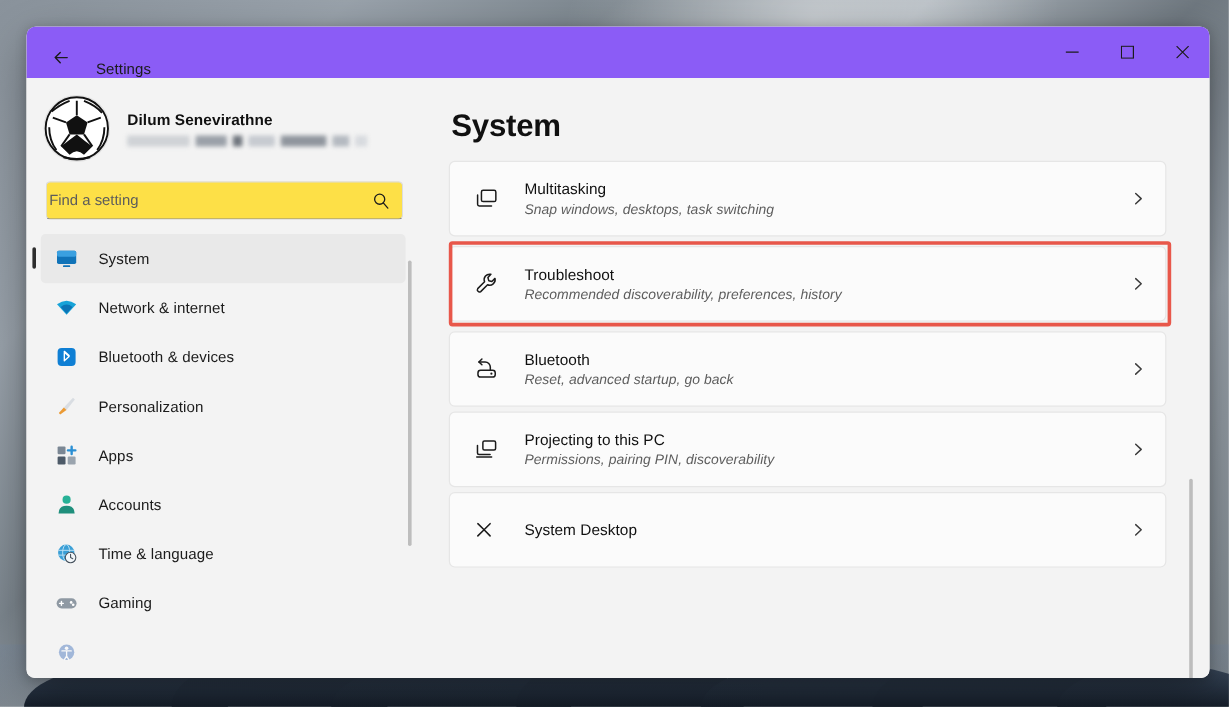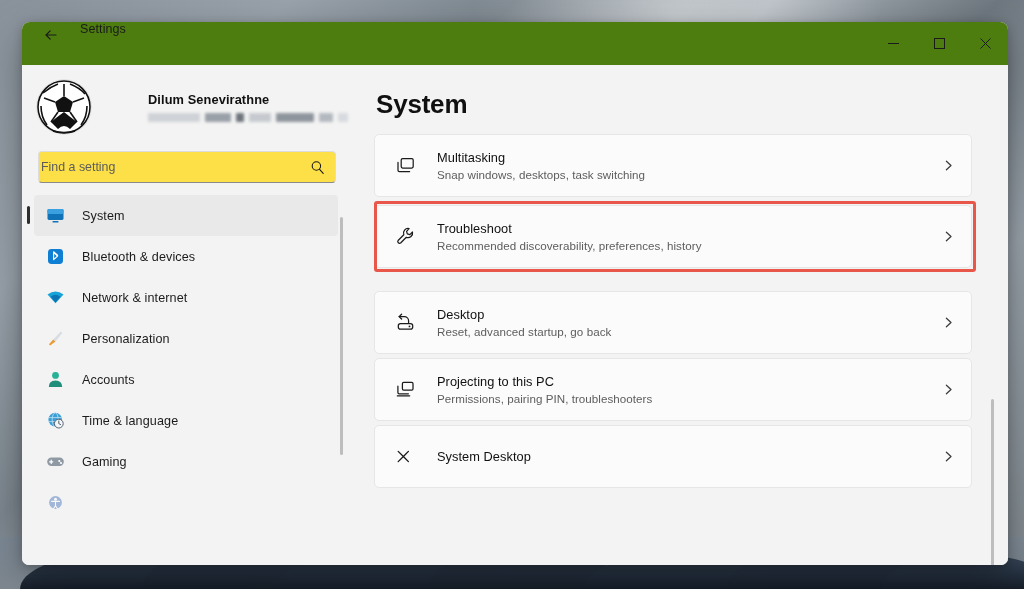--- a/index.html
+++ b/index.html
@@ -33,22 +33,22 @@
   
   .window {
     position:absolute; left:22px; top:22px; width:986px; height:543px;
     background:#f3f3f3; border-radius:8px 8px 7px 7px;
     box-shadow:0 14px 42px rgba(0,0,0,.34), 0 2px 10px rgba(0,0,0,.20);
     overflow:hidden; display:flex; flex-direction:column;
   }
 
   
   .titlebar {
-    height:43px; flex:0 0 43px; background:#4d7c0f;
-    display:flex; align-items:flex-start; position:relative;
+    height:43px; flex:0 0 43px; background:#8b5cf6;
+    display:flex; align-items:flex-end; position:relative;
   }
   .back-btn {
     width:34px; height:30px; margin-left:12px;
     display:flex; align-items:center; justify-content:center;
     border-radius:4px; color:#1b1b1b;
   }
   .app-title { font-size:12.5px; color:#1b1b1b; margin-left:12px; letter-spacing:.1px; }
   .wincontrols { position:absolute; right:0; top:0; height:43px; display:flex; }
   .wc {
     width:46px; height:43px; display:flex; align-items:center; justify-content:center;
@@ -56,21 +56,21 @@
   }
 
   
   .content { flex:1; display:flex; min-height:0; }
 
   
   .sidebar {
     width:330px; flex:0 0 330px; position:relative;
     display:flex; flex-direction:column; background:#f3f3f3;
   }
-  .profile { display:flex; align-items:center; padding:12px 0 0 14px; height:72px;gap:42px; }
+  .profile { display:flex; align-items:center; padding:12px 0 0 14px; height:72px; }
   .avatar {
     width:56px; height:56px; border-radius:50%; flex:0 0 56px;
     background:#fff; position:relative; overflow:hidden;
     box-shadow:inset 0 0 0 1px #e2e2e2;
   }
   .profile-text { margin-left:14px; }
   .profile-name { font-size:12.8px; font-weight:bold; color:#101010; letter-spacing:.1px; }
   .redacted { display:flex; gap:5px; margin-top:6px; align-items:center; filter:blur(1.6px); }
   .rd { height:9px; border-radius:1px; }
 
@@ -126,21 +126,21 @@
     border-radius:5px; display:flex; align-items:center;
     padding:0 16px 0 14px; margin-bottom:4px; position:relative;
   }
   .card.first { margin-top:0; }
   .card-ico {
     width:32px; flex:0 0 32px; display:flex; align-items:center;
     justify-content:center; color:#1b1b1b; margin-right:16px;
   }
   .card-txt { flex:1; }
   .card-title { font-size:12.8px; color:#101010; letter-spacing:.05px; }
-  .card-sub { font-size:11.6px; color:#5d5d5d; margin-top:3px; letter-spacing:.05px; }
+  .card-sub { font-size:11.6px; color:#5d5d5d; margin-top:3px; letter-spacing:.05px;font-style:italic; }
   .card-chev { color:#3b3b3b; display:flex; }
 
   .highlight-box {
     position:absolute; left:0px; top:-4px; right:-4px; bottom:-4px;
     border:3px solid #e8574a; border-radius:3px; pointer-events:none;
   }
   .card-wrap { position:relative; }
 
   .sb-track-right {
     position:absolute; right:14px; top:334px; width:3px; height:170px;
@@ -250,47 +250,58 @@
               <rect x="1.5" y="3" width="16" height="5" rx="1.4" fill="#3aa0e0"></rect>
               <rect x="6.5" y="15" width="6" height="1.6" rx=".6" fill="#1073b8"></rect>
             </svg>
           </span>
           <span class="nav-label">System</span>
         </div>
 
         <div class="navitem">
           <span class="nav-ico">
             <svg width="19" height="19" viewBox="0 0 19 19">
+              <path d="M1.5 6.6 Q9.5 0.6 17.5 6.6 L9.5 15.2 Z" fill="#17a3d8"></path>
+              <path d="M4.6 8.8 Q9.5 4.8 14.4 8.8 L9.5 14.4 Z" fill="#0c74b5"></path>
+            </svg>
+          </span>
+          <span class="nav-label">Network &amp; internet</span>
+        </div>
+
+        <div class="navitem">
+          <span class="nav-ico">
+            <svg width="19" height="19" viewBox="0 0 19 19">
               <rect x="2" y="2" width="15" height="15" rx="3.4" fill="#0f7fd4"></rect>
               <path d="M7.6 5.6l4 3.4-4 3.6V4.8l4 3.4" fill="none" stroke="#fff" stroke-width="1.15" stroke-linejoin="round" stroke-linecap="round"></path>
             </svg>
           </span>
           <span class="nav-label">Bluetooth &amp; devices</span>
         </div>
 
         <div class="navitem">
           <span class="nav-ico">
             <svg width="19" height="19" viewBox="0 0 19 19">
-              <path d="M1.5 6.6 Q9.5 0.6 17.5 6.6 L9.5 15.2 Z" fill="#17a3d8"></path>
-              <path d="M4.6 8.8 Q9.5 4.8 14.4 8.8 L9.5 14.4 Z" fill="#0c74b5"></path>
-            </svg>
-          </span>
-          <span class="nav-label">Network &amp; internet</span>
-        </div>
-
-        <div class="navitem">
-          <span class="nav-ico">
-            <svg width="19" height="19" viewBox="0 0 19 19">
               <path d="M14.8 2.4 L7.2 10.6 L9.4 12.6 L16.4 4 Z" fill="#d9dde2"></path>
               <path d="M7.2 10.6 L9.4 12.6 L4.2 16.4 L3 15.2 Z" fill="#eb9a34"></path>
             </svg>
           </span>
           <span class="nav-label">Personalization</span>
         </div>
 
+        <div class="navitem">
+          <span class="nav-ico">
+            <svg width="19" height="19" viewBox="0 0 19 19">
+              <rect x="2" y="2" width="6.6" height="6.6" rx="1" fill="#7b8794"></rect>
+              <rect x="2" y="10.4" width="6.6" height="6.6" rx="1" fill="#4d5a68"></rect>
+              <rect x="10.4" y="10.4" width="6.6" height="6.6" rx="1" fill="#9aa4ae"></rect>
+              <path d="M13.7 2.2v6.2M10.6 5.3h6.2" stroke="#2a8fd4" stroke-width="2" stroke-linecap="round"></path>
+            </svg>
+          </span>
+          <span class="nav-label">Apps</span>
+        </div>
 
         <div class="navitem">
           <span class="nav-ico">
             <svg width="19" height="19" viewBox="0 0 19 19">
               <circle cx="9.5" cy="5.4" r="3.4" fill="#27b196"></circle>
               <path d="M2.8 17 Q2.8 10.4 9.5 10.4 Q16.2 10.4 16.2 17 Z" fill="#1f8f7c"></path>
             </svg>
           </span>
           <span class="nav-label">Accounts</span>
         </div>
@@ -353,21 +364,21 @@
             </span>
             <span class="card-chev">
               <svg width="13" height="13" viewBox="0 0 13 13" fill="none" stroke="currentColor" stroke-width="1.25">
                 <path d="M4.4 2.2 L9 6.5 L4.4 10.8" stroke-linecap="round" stroke-linejoin="round"></path>
               </svg>
             </span>
           </div>
         </div>
 
 
-        <div class="card-wrap" style="margin-top:8px;margin-bottom:23px;">
+        <div class="card-wrap" style="margin-top:8px;margin-bottom:8px;">
           <div class="card">
             <span class="card-ico">
               <svg width="23" height="23" viewBox="0 0 23 23" fill="none" stroke="currentColor" stroke-width="1.25">
                 <path d="M15.1 3.6a4.6 4.6 0 0 0-5.3 6.2L4.1 15.5a1.8 1.8 0 0 0 2.5 2.5l5.7-5.7a4.6 4.6 0 0 0 6.2-5.3l-2.6 2.6-2.6-.7-.7-2.6z" stroke-linejoin="round" stroke-linecap="round"></path>
               </svg>
             </span>
             <span class="card-txt">
               <span class="card-title" style="display:block">Troubleshoot</span>
               <span class="card-sub" style="display:block">Recommended discoverability, preferences, history</span>
             </span>
@@ -384,21 +395,21 @@
           <div class="card">
             <span class="card-ico">
               <svg width="23" height="23" viewBox="0 0 23 23" fill="none" stroke="currentColor" stroke-width="1.25">
                 <path d="M7.6 3.2 L5.1 5.6 L7.6 8" stroke-linecap="round" stroke-linejoin="round"></path>
                 <path d="M5.1 5.6h5.2a4.3 4.3 0 0 1 4.3 4.3v2.3" stroke-linecap="round"></path>
                 <rect x="4.3" y="12.6" width="14.4" height="5.6" rx="2.2"></rect>
                 <circle cx="15.5" cy="15.4" r=".9" fill="currentColor" stroke="none"></circle>
               </svg>
             </span>
             <span class="card-txt">
-              <span class="card-title" style="display:block">Desktop</span>
+              <span class="card-title" style="display:block">Bluetooth</span>
               <span class="card-sub" style="display:block">Reset, advanced startup, go back</span>
             </span>
             <span class="card-chev">
               <svg width="13" height="13" viewBox="0 0 13 13" fill="none" stroke="currentColor" stroke-width="1.25">
                 <path d="M4.4 2.2 L9 6.5 L4.4 10.8" stroke-linecap="round" stroke-linejoin="round"></path>
               </svg>
             </span>
           </div>
         </div>
 
@@ -406,21 +417,21 @@
           <div class="card">
             <span class="card-ico">
               <svg width="23" height="23" viewBox="0 0 23 23" fill="none" stroke="currentColor" stroke-width="1.25">
                 <rect x="8.4" y="4.4" width="10.6" height="7.6" rx="1.3"></rect>
                 <path d="M14.4 15.8H5.2a1.3 1.3 0 0 1-1.3-1.3V8.2" stroke-linecap="round"></path>
                 <path d="M3.3 17.8h12.4" stroke-linecap="round"></path>
               </svg>
             </span>
             <span class="card-txt">
               <span class="card-title" style="display:block">Projecting to this PC</span>
-              <span class="card-sub" style="display:block">Permissions, pairing PIN, troubleshooters</span>
+              <span class="card-sub" style="display:block">Permissions, pairing PIN, discoverability</span>
             </span>
             <span class="card-chev">
               <svg width="13" height="13" viewBox="0 0 13 13" fill="none" stroke="currentColor" stroke-width="1.25">
                 <path d="M4.4 2.2 L9 6.5 L4.4 10.8" stroke-linecap="round" stroke-linejoin="round"></path>
               </svg>
             </span>
           </div>
         </div>
 
         <div class="card-wrap">

